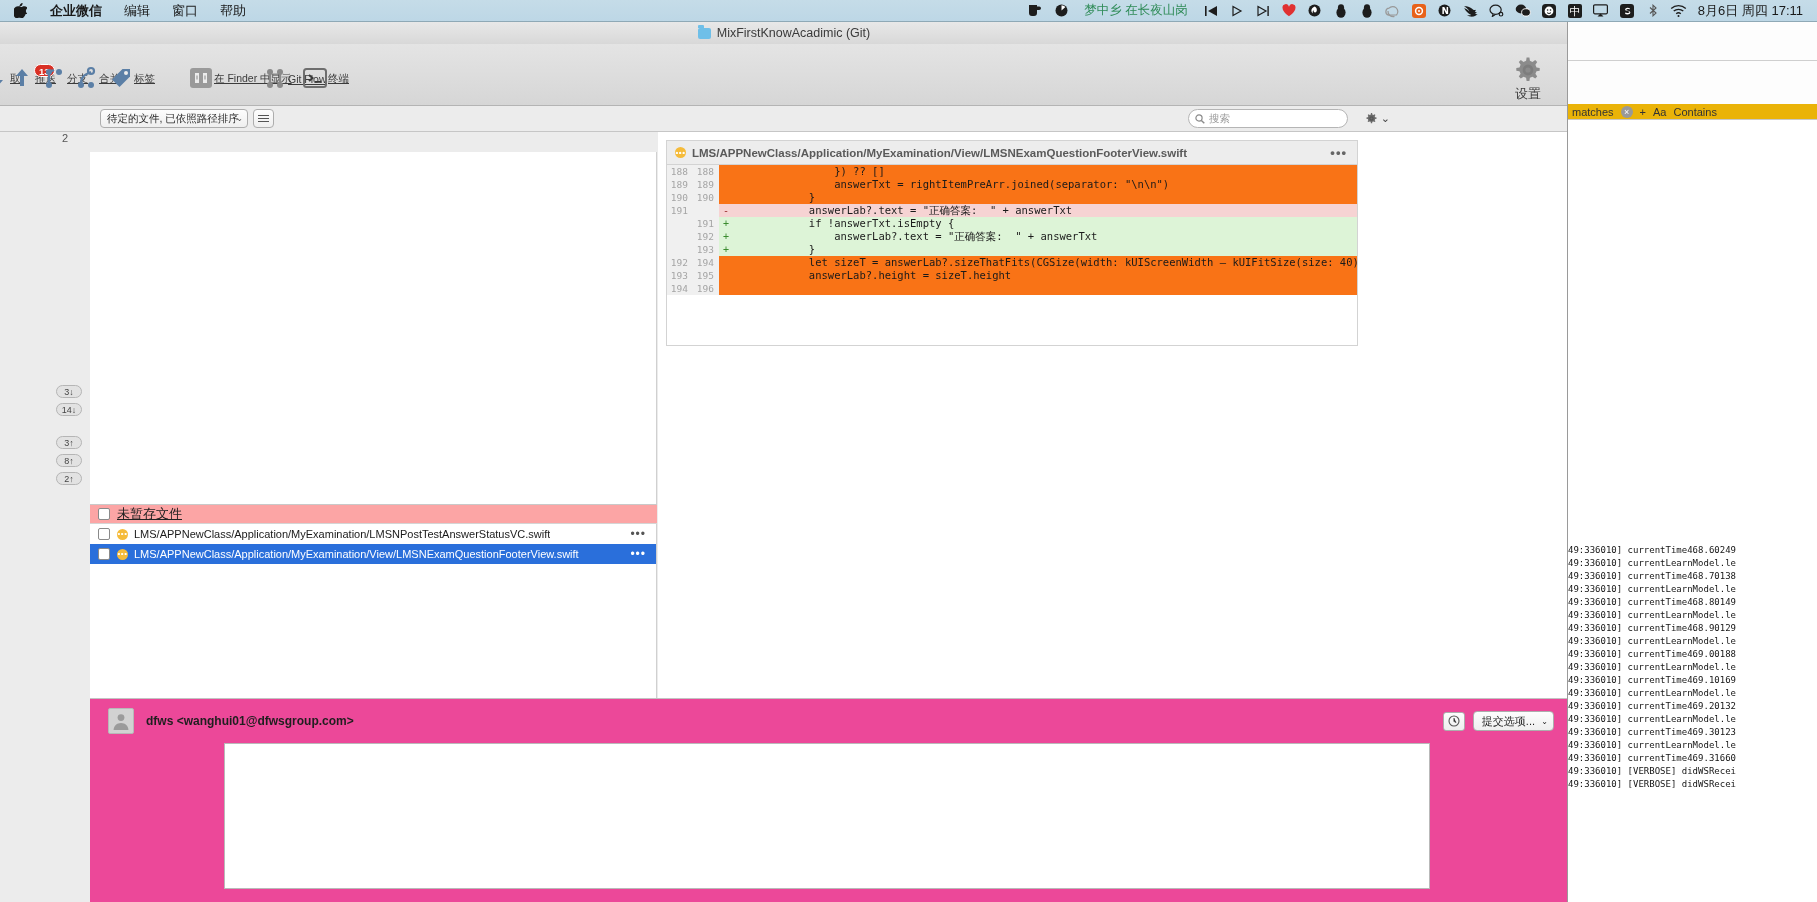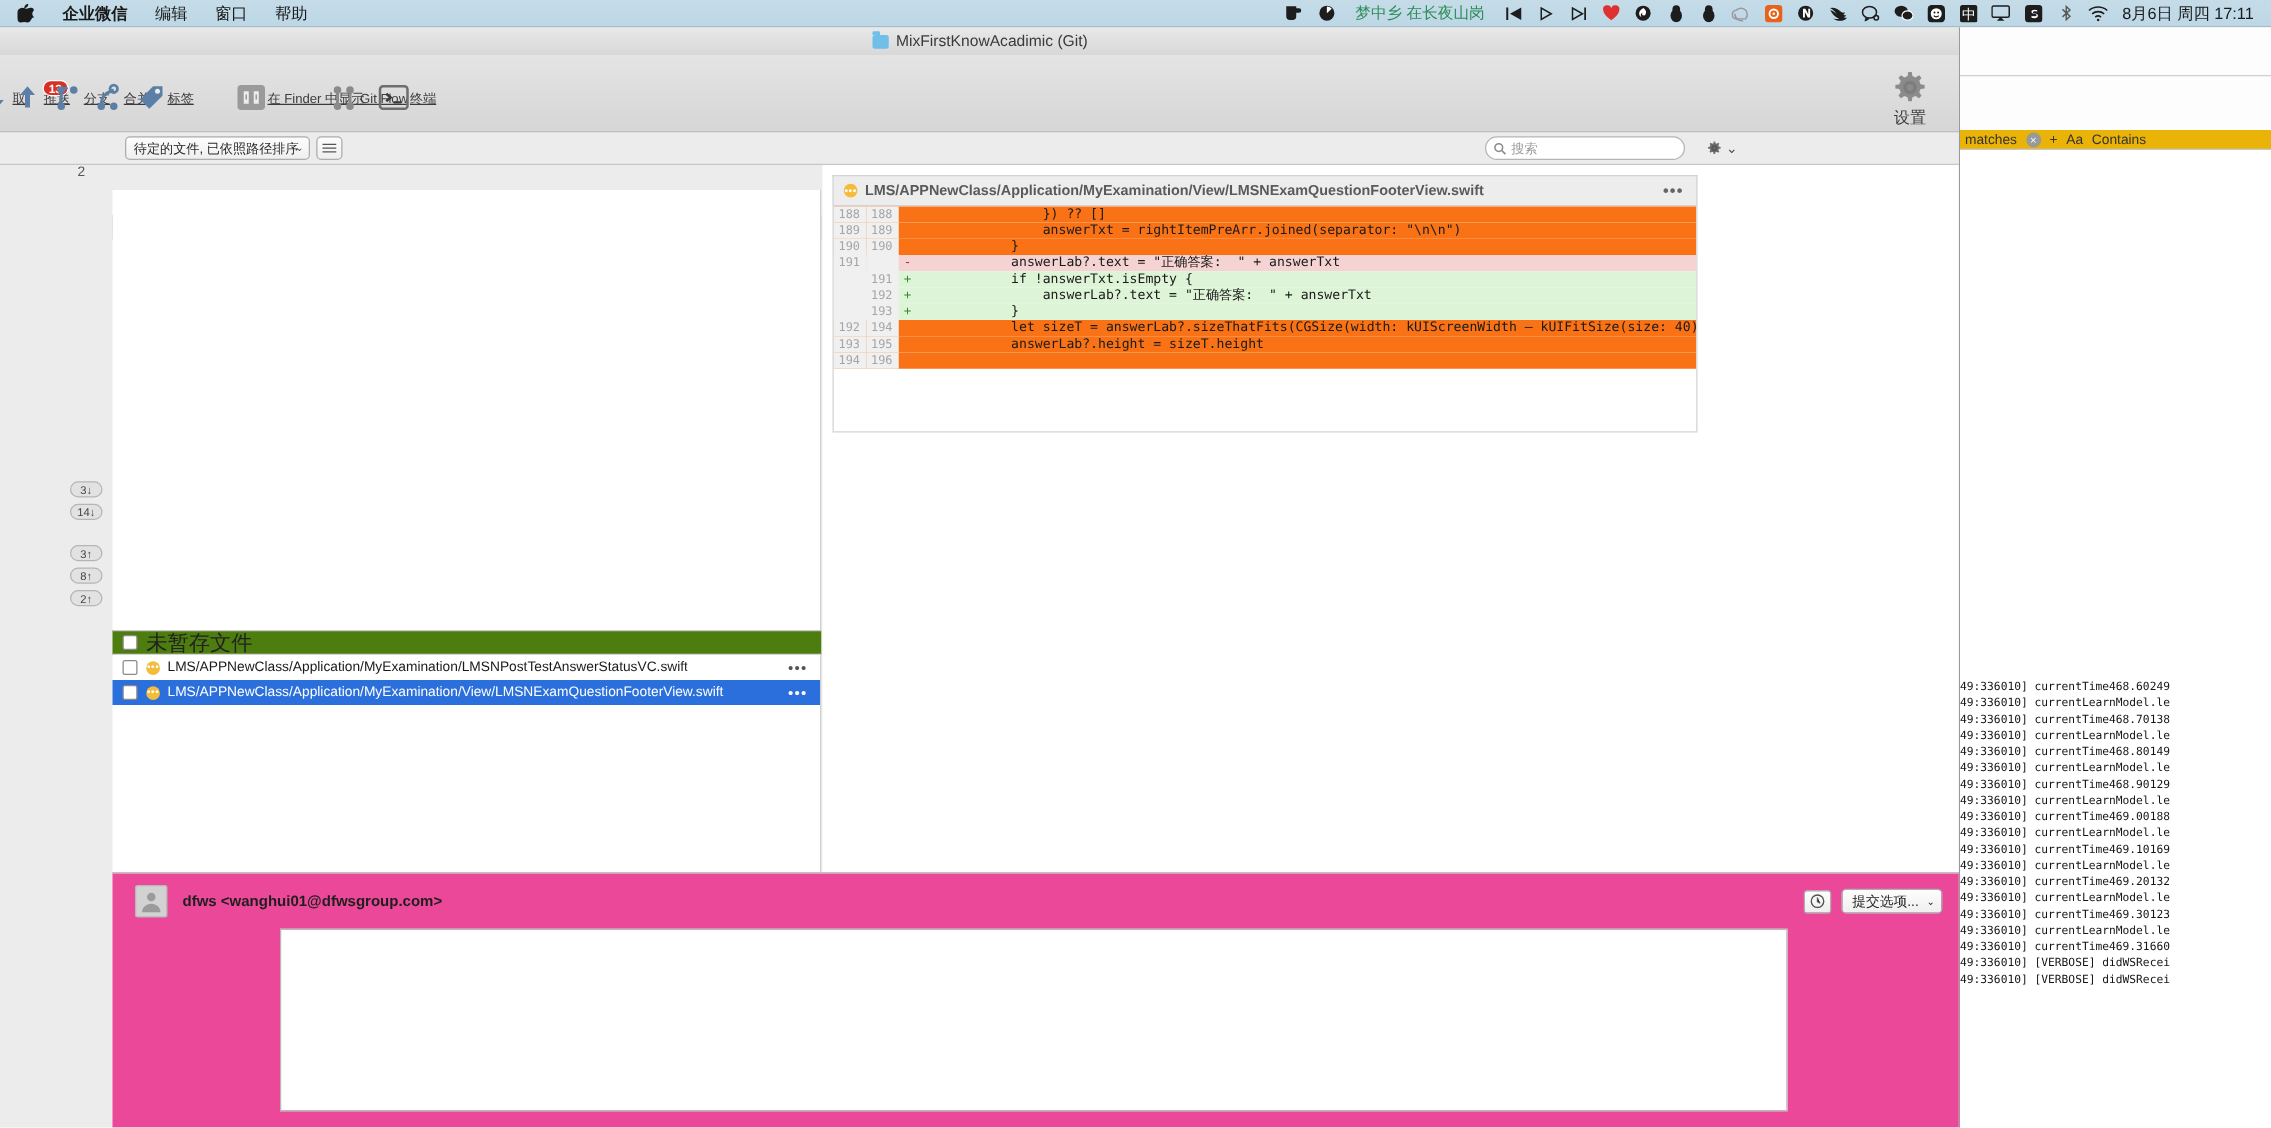--- a/index.html
+++ b/index.html
@@ -143,23 +143,23 @@
   #staged-header {
     position: absolute; top: 126px; left: 90px;
     width: 567px; height: 20px;
     background: #a3a3a3; border-bottom: 1px solid #d5d5d5;
     display: flex; align-items: center; padding-left: 8px;
     font-size: 11px; color: #222; margin-top: 24px;
   }
   #unstaged-header {
     position: absolute; top: 482px; left: 90px;
     width: 567px; height: 20px;
-    background: #4d7c0f; border-top: 1px solid #c9c9c9; border-bottom: 1px solid #d5d5d5;
+    background: #fca5a5; border-top: 1px solid #c9c9c9; border-bottom: 1px solid #d5d5d5;
     display: flex; align-items: center; padding-left: 8px;
-    font-size: 17px; color: #222;
+    font-size: 13px; color: #222; text-decoration: underline;
   }
   .cbx {
     width: 12px; height: 12px; border: 1px solid #8a8a8a;
     border-radius: 2px; background: #fff; margin-right: 7px;
     display: inline-flex; align-items: center; justify-content: center;
     flex: none;
   }
   .cbx.checked { background: #3b7fd4; border-color: #2f6ab5; }
   .cbx.checked::after {
     content: "✓"; color: #fff; font-size: 9px; line-height: 1;

